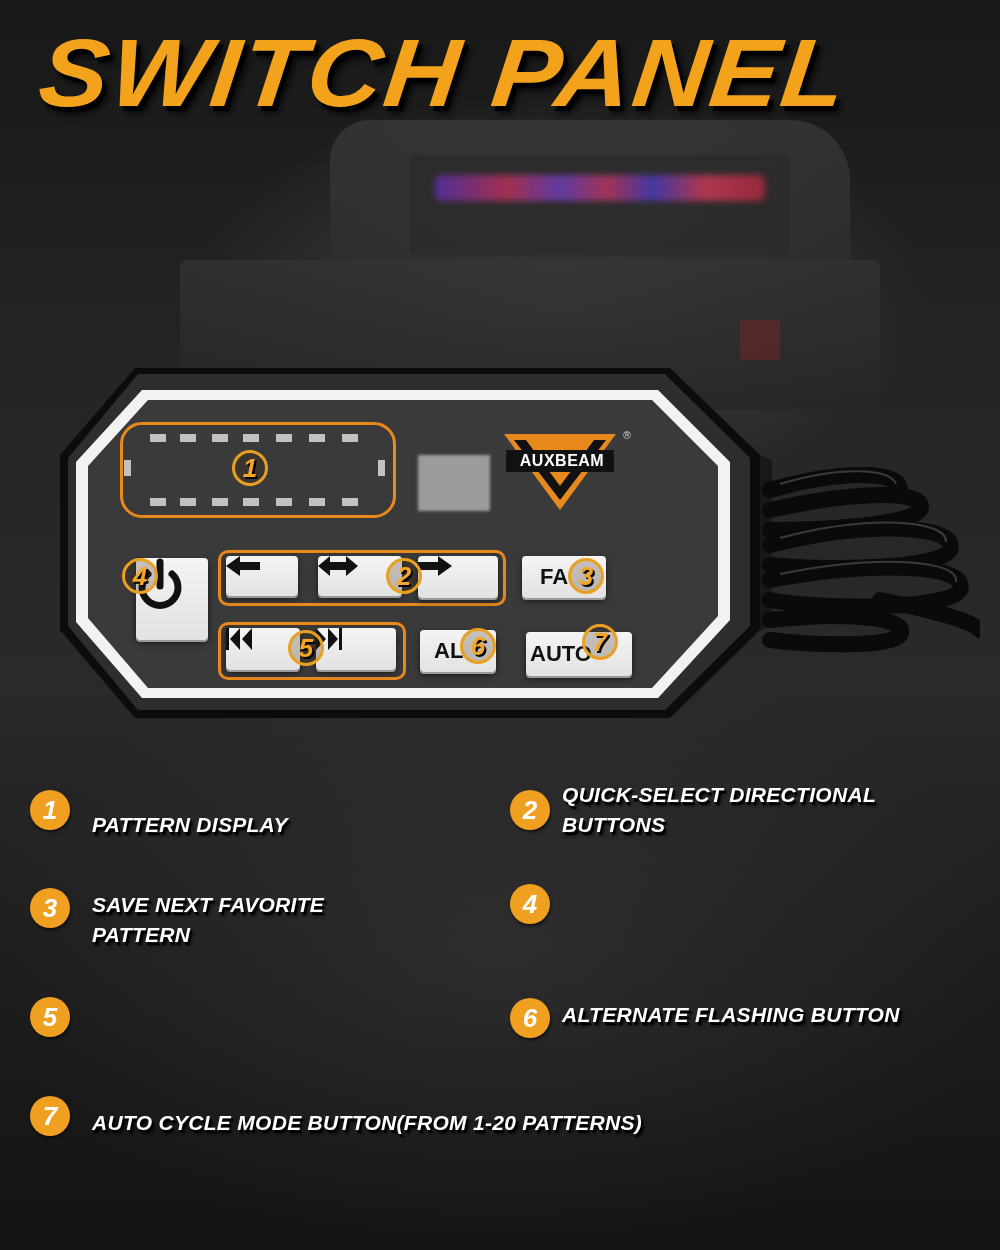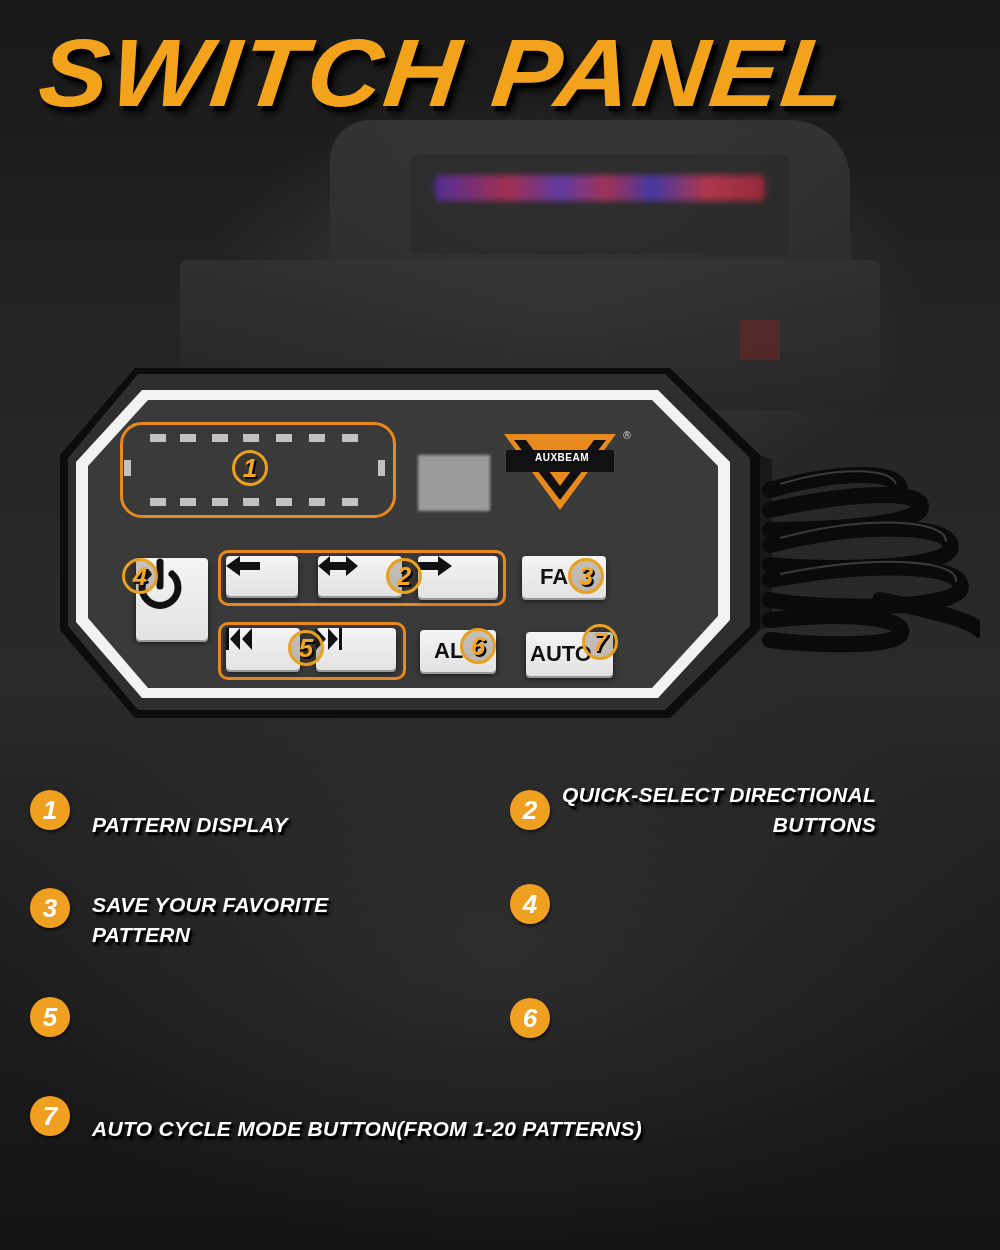--- a/index.html
+++ b/index.html
@@ -31,21 +31,21 @@
     color:#f5a623;font-family:"Liberation Sans",sans-serif;font-weight:bold;font-style:italic;font-size:26px;
     display:flex;align-items:center;justify-content:center;text-shadow:2px 2px 0 #000;background:rgba(60,40,10,.25);}
   .btn{position:absolute;background:linear-gradient(180deg,#f4f4f4,#e2e2e2);border-radius:4px;
     box-shadow:0 2px 0 #9a9a9a, 0 3px 6px rgba(0,0,0,.6);display:flex;align-items:center;justify-content:center;
     color:#111;font-family:"Liberation Sans",sans-serif;font-weight:bold;font-size:22px;}
   .seg{position:absolute;background:#d9d9d9;opacity:.85;}
   .digit{position:absolute;left:358px;top:455px;width:72px;height:56px;background:#bdbdbd;opacity:.75;filter:blur(1.5px);}
   
   .logo{position:absolute;left:500px;top:428px;width:120px;height:82px;}
   .logo-text{position:absolute;left:14px;top:22px;width:96px;text-align:center;color:#fff;font-family:"Liberation Sans",sans-serif;
-    font-weight:bold;font-size:10px;letter-spacing:.5px;}
+    font-weight:bold;font-size:16px;letter-spacing:.5px;}
   .reg{position:absolute;left:604px;top:428px;color:#ccc;font-size:10px;}
   
   .cable{position:absolute;left:760px;top:450px;width:220px;height:220px;}
   
   .legend-item{position:absolute;display:flex;align-items:flex-start;}
   .badge{width:40px;height:40px;border-radius:50%;background:#f0a020;color:#fff;font-family:"Liberation Sans",sans-serif;
     font-weight:bold;font-style:italic;font-size:26px;display:flex;align-items:center;justify-content:center;flex-shrink:0;
     box-shadow:1px 2px 3px rgba(0,0,0,.6);}
   .ltext{margin-left:22px;color:#fff;font-family:"Liberation Sans",sans-serif;font-weight:bold;font-style:italic;
     font-size:21px;line-height:30px;letter-spacing:.3px;text-shadow:2px 3px 0 #000,3px 4px 3px rgba(0,0,0,.7);white-space:pre-line;}
@@ -159,21 +159,21 @@
           <rect x="23" y="0" width="3" height="22" fill="#111"></rect>
         </svg>
     </div>
     <div class="circ" style="left:228px;top:270px;">5</div>
 
     <div class="btn" style="left:360px;top:270px;width:76px;height:42px;justify-content:flex-start;padding-left:14px;box-sizing:border-box;">
       <span>AL</span>
     </div>
     <div class="circ" style="left:400px;top:268px;">6</div>
 
-    <div class="btn" style="left:466px;top:272px;width:87px;height:44px;justify-content:flex-start;padding-left:4px;box-sizing:border-box;">
+    <div class="btn" style="left:466px;top:272px;width:106px;height:44px;justify-content:flex-start;padding-left:4px;box-sizing:border-box;">
       <span>AUTO</span>
     </div>
     <div class="circ" style="left:522px;top:264px;">7</div>
   </div>
 
   <svg class="cable" viewBox="0 0 220 220">
     <g fill="none" stroke="#0a0a0a" stroke-width="16" stroke-linecap="round">
       <path d="M10 40 C 80 20, 140 20, 140 40"></path>
       <path d="M10 60 C 100 40, 170 40, 160 60 C 150 75, 60 80, 10 80"></path>
       <path d="M10 95 C 110 70, 200 75, 190 100 C 180 120, 60 120, 10 115"></path>
@@ -188,36 +188,37 @@
     </g>
   </svg>
 
   <div>
     <div class="legend-item" style="left:30px;top:790px;">
       <div class="badge">1</div>
       <div class="ltext" style="margin-top:20px;">PATTERN DISPLAY</div>
     </div>
     <div class="legend-item" style="left:510px;top:780px;">
       <div class="badge" style="margin-top:10px;">2</div>
-      <div class="ltext" style="margin-left:12px;text-align:right;">QUICK-SELECT DIRECTIONAL
+      <div class="ltext" style="margin-left:12px;">QUICK-SELECT DIRECTIONAL
 BUTTONS</div>
     </div>
     <div class="legend-item" style="left:30px;top:888px;">
       <div class="badge">3</div>
-      <div class="ltext" style="margin-top:2px;">SAVE YOUR FAVORITE
+      <div class="ltext" style="margin-top:2px;">SAVE NEXT FAVORITE
 PATTERN</div>
     </div>
     <div class="legend-item" style="left:510px;top:884px;">
       <div class="badge">4</div>
     </div>
     <div class="legend-item" style="left:30px;top:985px;">
       <div class="badge" style="margin-top:12px;">5</div>
     </div>
     <div class="legend-item" style="left:510px;top:998px;">
       <div class="badge">6</div>
+      <div class="ltext" style="margin-left:12px;margin-top:2px;">ALTERNATE FLASHING BUTTON</div>
     </div>
     <div class="legend-item" style="left:30px;top:1096px;">
       <div class="badge">7</div>
-      <div class="ltext" style="margin-top:18px;">AUTO CYCLE MODE BUTTON(FROM 1-20 PATTERNS)</div>
+      <div class="ltext" style="margin-top:12px;">AUTO CYCLE MODE BUTTON(FROM 1-20 PATTERNS)</div>
     </div>
   </div>
 
 </div>
 
 </body></html>

